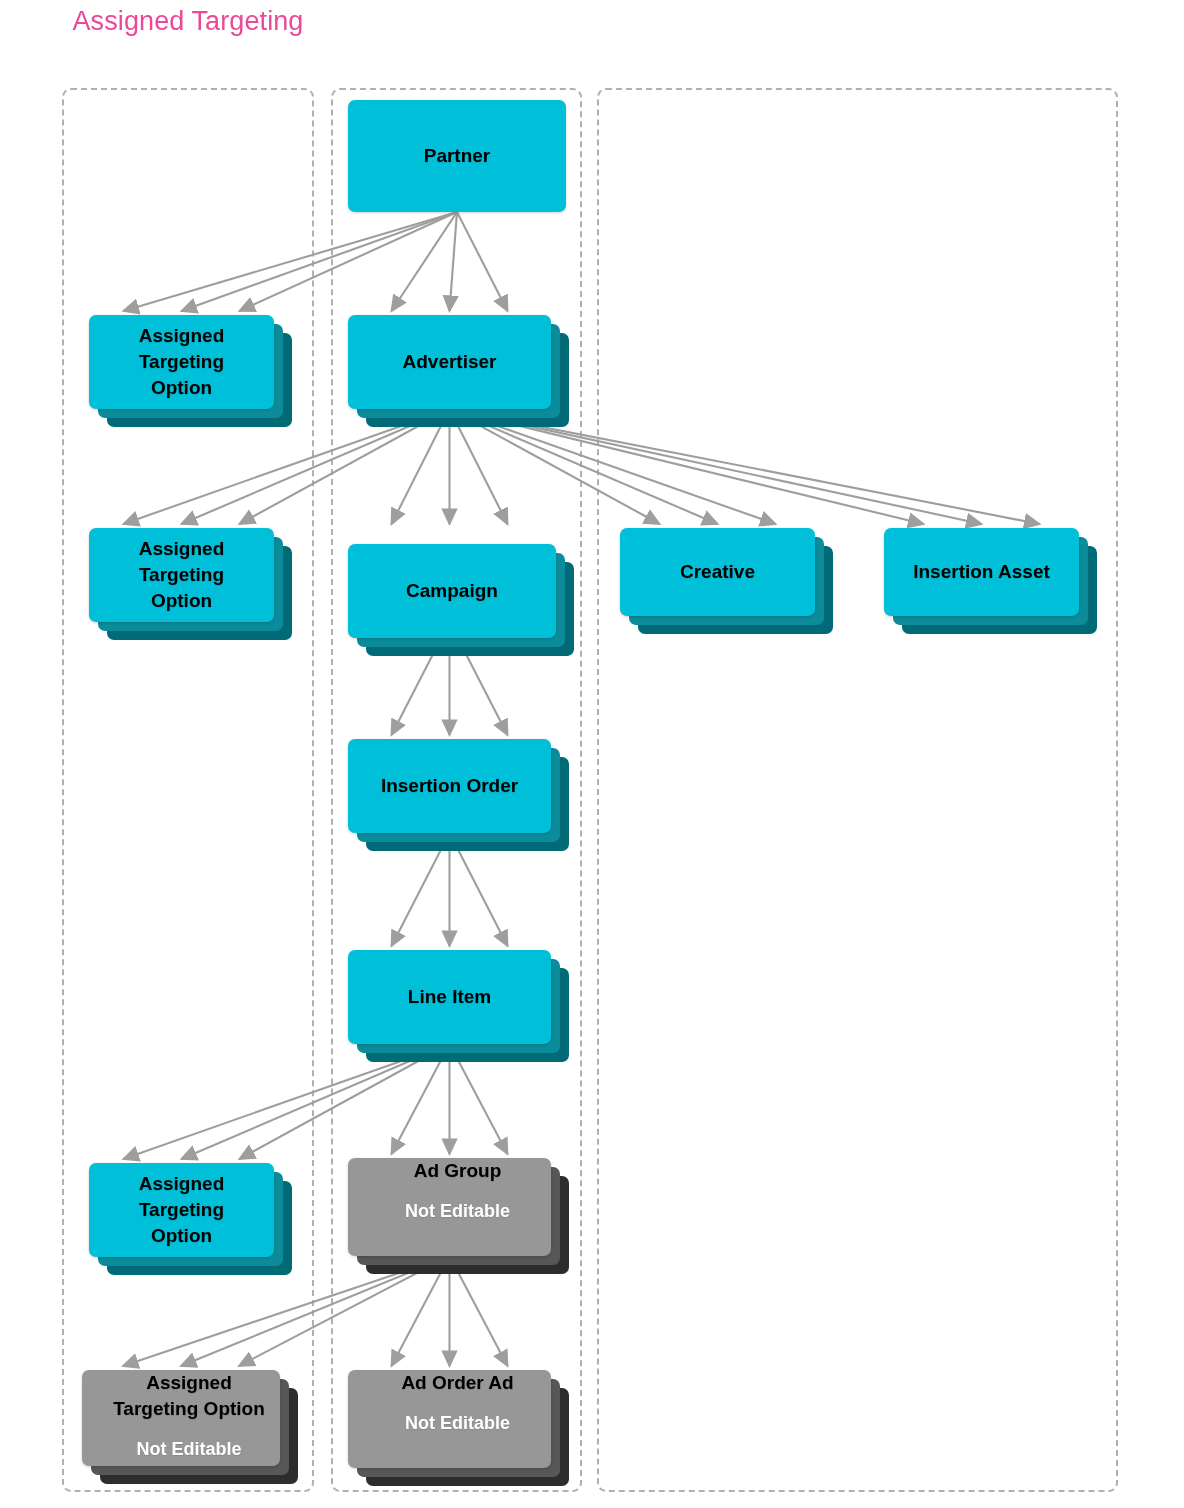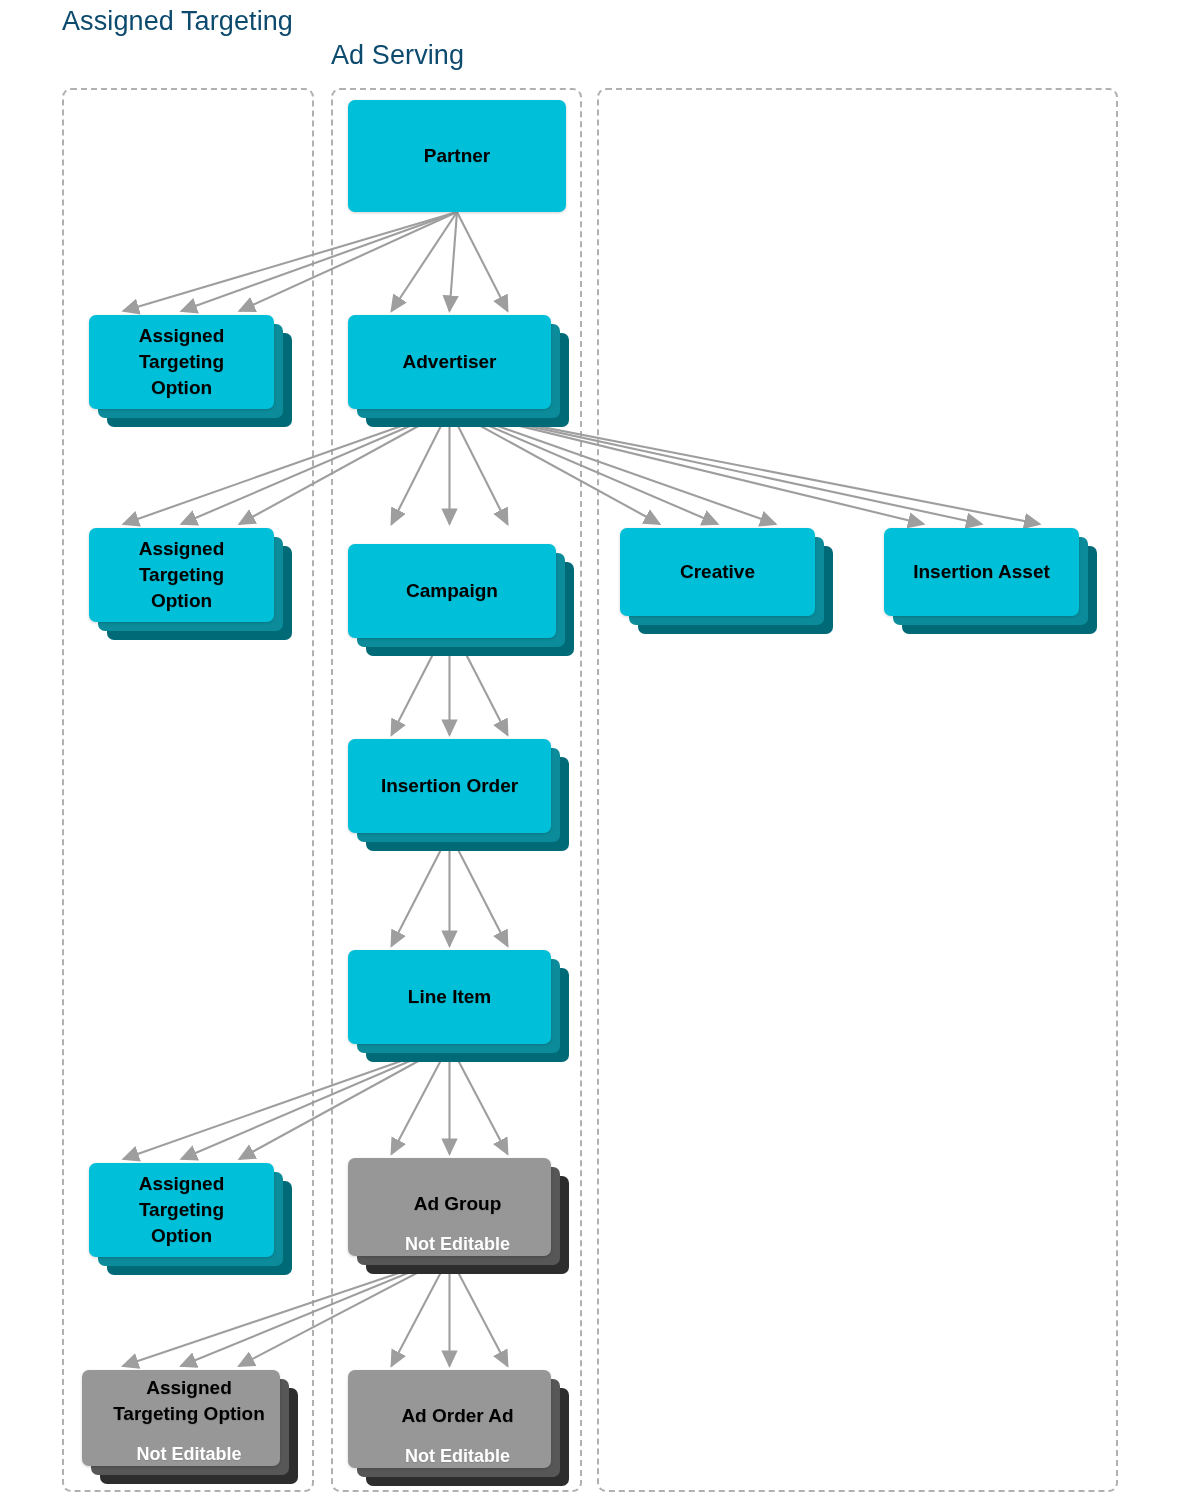--- a/index.html
+++ b/index.html
@@ -14,23 +14,23 @@
   #diagram {
     position: relative;
     width: 1184px;
     height: 1508px;
     overflow: hidden;
     background: #ffffff;
   }
   
   .col-title {
     position: absolute;
-    text-align: left;
+    text-align: center;
     font-size: 27px;
-    color: #0c4a6e;
+    color: #ec4899;
     font-weight: 400;
     line-height: 1.16;
     letter-spacing: 0.1px;
   }
   
   .lane {
     position: absolute;
     border: 2px dashed #b0b0b0;
     border-radius: 9px;
     box-sizing: border-box;
@@ -98,30 +98,29 @@
   }
   .node .sublabel {
     color: #ffffff;
     font-weight: bold;
     font-size: 18px;
     line-height: 1.2;
     text-align: center;
     margin-top: 17px;
     text-shadow: 0 1px 1px rgba(0,0,0,0.10);
   }
-  .node.has-sub .sheet.front { justify-content: flex-end; padding-left: 16px; }
+  .node.has-sub .sheet.front { justify-content: flex-start; padding-left: 16px; }
 </style>
 </head>
 <body>
 
 <div id="diagram">
 
   <div class="col-title" style="left:62px; top:6px; width:252px;">Assigned
 Targeting</div>
-  <div class="col-title" style="left:331px; top:40px; width:251px;">Ad Serving</div>
 
   <div class="lane" style="left:62px; top:88px; width:252px; height:1404px;"></div>
   <div class="lane" style="left:331px; top:88px; width:251px; height:1404px;"></div>
   <div class="lane" style="left:597px; top:88px; width:521px; height:1404px;"></div>
 
   <svg id="edges" viewBox="0 0 1184 1508" width="1184" height="1508" xmlns="http://www.w3.org/2000/svg">
     <defs>
       <marker id="ah" markerWidth="9" markerHeight="9" refX="7.4" refY="4.5" orient="auto" markerUnits="strokeWidth">
         <path d="M0,0.6 L8.4,4.5 L0,8.4 z" fill="#9e9e9e"></path>
       </marker>

